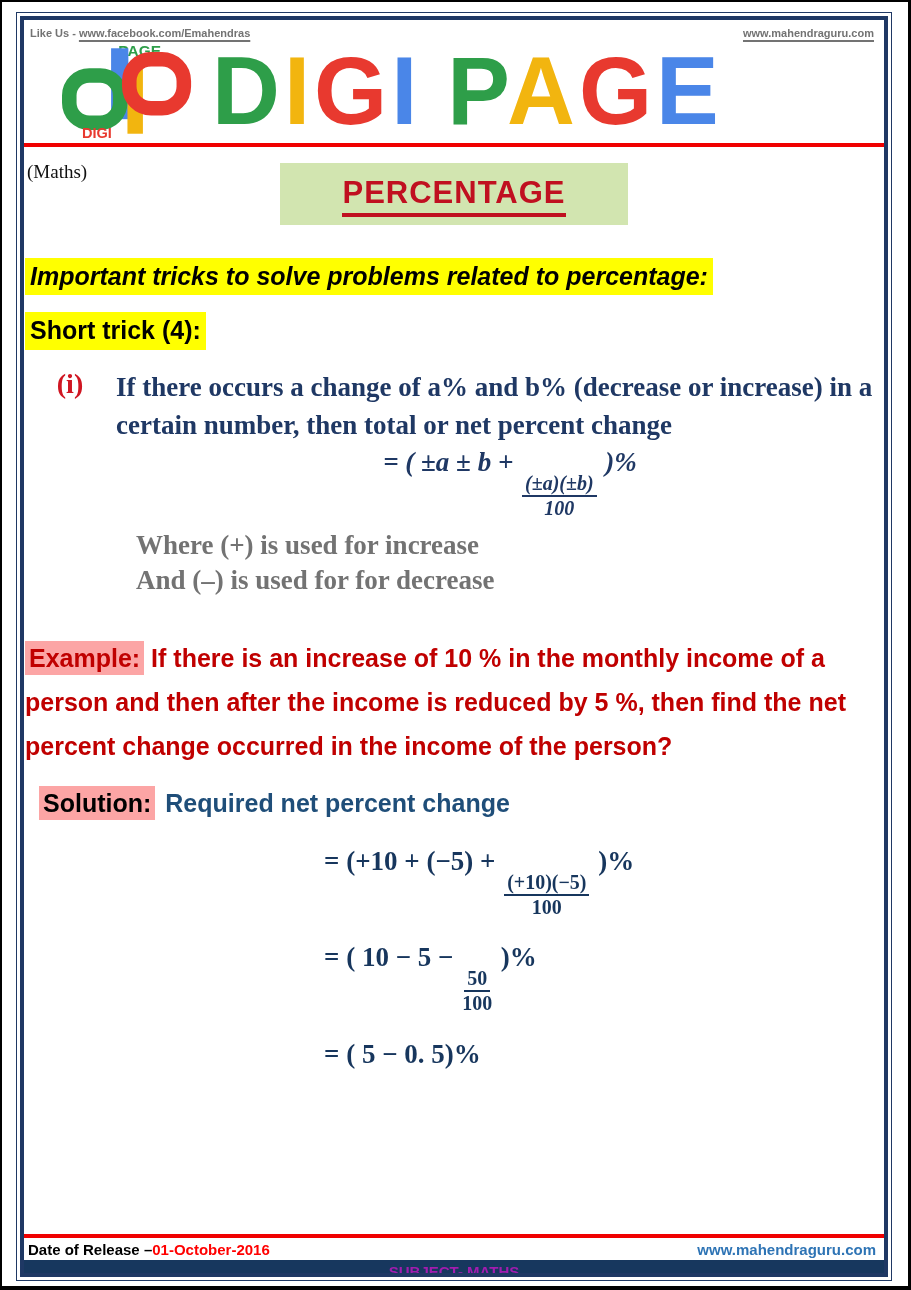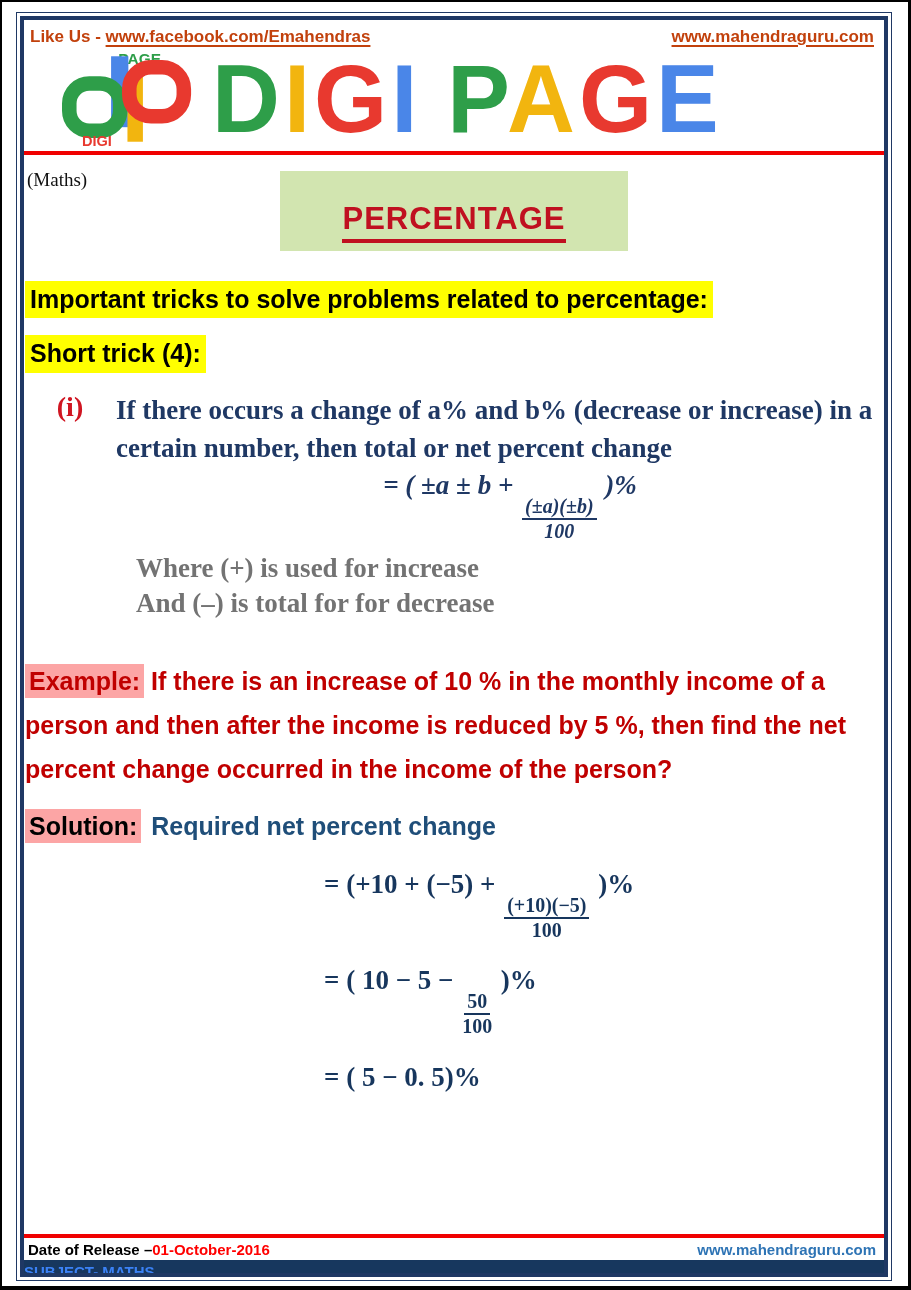--- a/index.html
+++ b/index.html
@@ -13,43 +13,43 @@
   }
 
   
   .frame  { position:absolute; left:14px; right:16px; top:10px; bottom:5px;
             border:1px solid #1f3864; padding:3px; }
   .frame2 { height:100%; border:1px solid #1f3864; }
   .frame3 { height:100%; border:3px solid #1f3864; display:flex; flex-direction:column; overflow:hidden; }
 
   
   .top-links { display:flex; justify-content:space-between; align-items:center;
-               padding:7px 10px 0 6px; font-weight:bold; font-size:17px; color:#c2410c; }
+               padding:7px 10px 0 6px; font-weight:bold; font-size:11px; color:#737373; }
   .top-links .link { text-decoration:underline; text-decoration-thickness:2px; text-underline-offset:3px; cursor:pointer; }
 
   
   .logo-row { display:flex; align-items:center; height:104px; padding-left:22px; }
   .logo-word { font-size:94px; font-weight:900; letter-spacing:4px; line-height:0.95;
                margin-left:14px; transform:scaleY(1.02); white-space:nowrap; }
   .logo-word .sp { display:inline-block; width:26px; }
 
   .red-line { height:4px; background:#f00000; width:100%; flex:none; }
 
   
   .title-row { position:relative; margin-top:12px; height:82px; flex:none; }
   .subject-tag { position:absolute; left:3px; top:2px; font-family:"Liberation Serif", serif;
                  font-size:19px; color:#111; }
-  .title-box { margin:4px auto 0; width:fit-content; background:#d2e5b0; padding:30px 62px 14px; }
+  .title-box { margin:4px auto 0; width:fit-content; background:#d2e5b0; padding:12px 62px 14px; }
   .title-text { font-size:31px; font-weight:bold; letter-spacing:1px; color:#c01020;
                 border-bottom:4px solid #c01020; padding-bottom:3px; }
 
   
   .hl-heading { width:fit-content; background:#ffff00; color:#000; font-weight:bold;
                 font-size:25px; padding:3px 5px; line-height:1.25; }
-  .hl-1 { margin:32px 0 0 1px; }
+  .hl-1 { margin:17px 0 0 1px;font-style:italic; }
   .hl-2 { margin:17px 0 0 1px; }
 
   
   .trick-row { display:flex; margin-top:18px; }
   .trick-index { width:92px; flex:none; text-align:center; font-family:"Liberation Serif", serif;
                  font-weight:bold; font-size:28px; color:#d01622; }
   .trick-text { font-family:"Liberation Serif", serif; font-weight:bold; font-size:27px;
                 line-height:1.43; color:#1f3864; width:772px; }
 
   .formula-line { text-align:center; padding-left:112px; margin-top:2px;
@@ -63,37 +63,37 @@
   .note { margin-left:112px; font-family:"Liberation Serif", serif; font-weight:bold;
           font-size:27px; line-height:1.3; color:#737373; }
   .note-1 { margin-top:8px; }
 
   
   .example-para { margin:38px 1px 0; font-weight:bold; font-size:25px; color:#c00000;
                   line-height:1.77; }
   .hl-label { background:#fca5a5; padding:3px 4px; }
 
   
-  .solution-row { margin:20px 1px 0; font-weight:bold; font-size:25px; }
+  .solution-row { margin:20px 15px 0; font-weight:bold; font-size:25px; }
   .solution-row .hl-label { color:#000; }
   .solution-intro { color:#1f4e79; margin-left:10px; }
 
   .sol-steps { margin:28px 0 0 300px; font-family:"Liberation Serif", serif; font-weight:bold;
                color:#17365d; font-size:27px; }
   .sol-step { margin-bottom:24px; }
   .sol-step.plain { margin-bottom:30px; }
 
   .spacer { flex:1; }
 
   
   .footer-row { display:flex; justify-content:space-between; align-items:center;
                 padding:3px 8px 2px 4px; font-weight:bold; font-size:15px; flex:none; }
   .footer-left { color:#000; }
   .footer-date { color:#ff0000; }
-  .footer-subject { color:#3b82f6; position:absolute; left:0; right:0; text-align:left;margin-top:44px; }
+  .footer-subject { color:#a21caf; position:absolute; left:0; right:0; text-align:center;margin-top:44px; }
   .footer-row { position:relative; }
   .footer-left, .footer-site { position:relative; z-index:1; }
   .footer-site { color:#2e74b5; cursor:pointer; }
   .navy-bar { height:13px; background:#17375e; width:100%; flex:none; }
 </style>
 </head>
 <body>
 
 <div class="canvas">
   <div class="frame">
@@ -141,21 +141,21 @@
         <div class="formula-line">
           <span>= ( ±a ± b +</span>
           <span class="frac">
             <span class="num">(±a)(±b)</span>
             <span class="den">100</span>
           </span>
           <span> )%</span>
         </div>
 
         <div class="note note-1">Where (+) is used for increase</div>
-        <div class="note">And (–) is total for for decrease</div>
+        <div class="note">And (–) is used for for decrease</div>
 
         <div class="example-para">
           <span class="hl-label">Example:</span><span> If there is an increase of 10 % in the monthly income of a person and then after the income is reduced by 5 %, then find the net percent change occurred in the income of the person?</span>
         </div>
 
         <div class="solution-row">
           <span class="hl-label">Solution:</span><span class="solution-intro">Required net percent change</span>
         </div>
 
         <div class="sol-steps">

